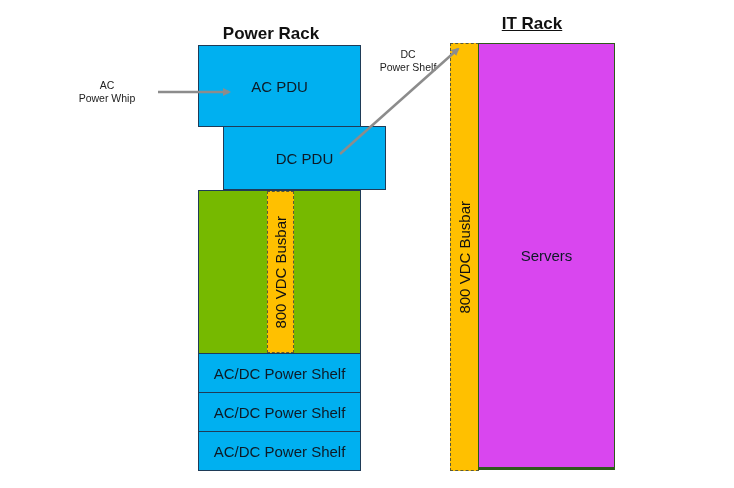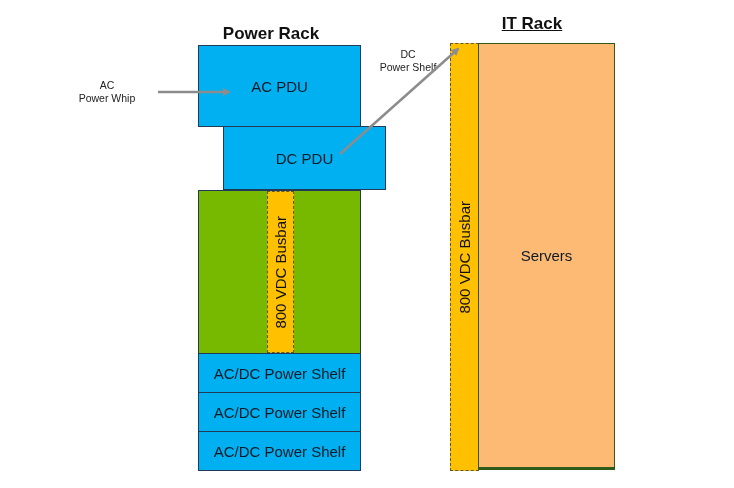--- a/index.html
+++ b/index.html
@@ -2,21 +2,21 @@
 <html><head>
 <meta charset="utf-8">
 <style>
   html,body{margin:0;padding:0;background:#ffffff;}
   body{width:734px;height:488px;position:relative;overflow:hidden;font-family:"Liberation Sans","DejaVu Sans",sans-serif;color:#111;}
   .abs{position:absolute;box-sizing:border-box;}
   .title{font-weight:bold;font-size:17px;text-align:center;}
   .box{display:flex;align-items:center;justify-content:center;font-size:15px;color:#0d1a26;}
   .blue{background:#00b0f0;border:1.5px solid #1f3b57;}
   .green{background:#76b900;border:1.5px solid #1f3b57;}
-  .lime{background:#fdba74;border:1.5px solid #2e5a1a;border-bottom:3px solid #2e5a1a;}
+  .lime{background:#d946ef;border:1.5px solid #2e5a1a;border-bottom:3px solid #2e5a1a;}
   .busbar{background:#ffc000;border:1.3px dashed #5a5a3a;display:flex;align-items:center;justify-content:center;}
   .vtext{writing-mode:vertical-rl;transform:rotate(180deg);font-size:15px;white-space:nowrap;color:#111;}
   .label{font-size:10.5px;text-align:center;line-height:13px;color:#222;}
   svg.arrows{position:absolute;left:0;top:0;}
 </style>
 </head>
 <body>
 
 <div class="abs title" style="left:190px;top:14px;width:162px;margin-top:10px;">Power Rack</div>
 <div class="abs title" style="left:450px;top:14px;width:164px;text-decoration:underline;">IT Rack</div>

